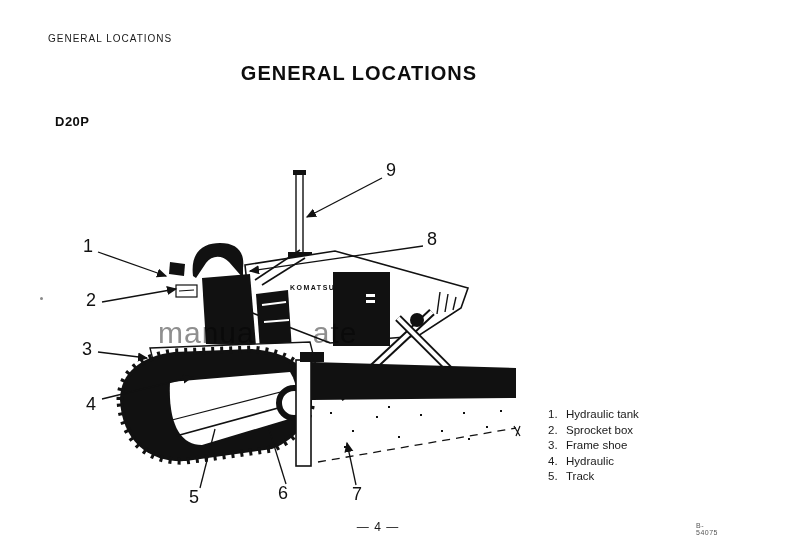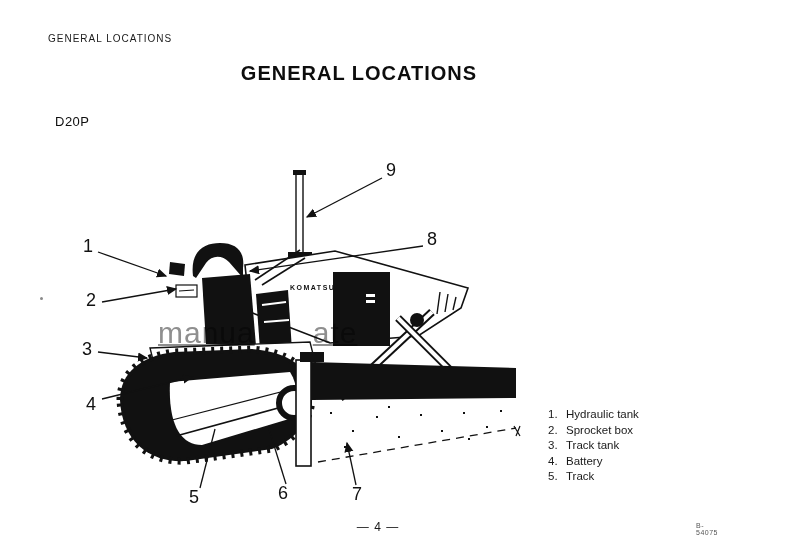--- a/index.html
+++ b/index.html
@@ -10,28 +10,28 @@
   }
   .running-header{
     position:absolute;left:48px;top:33px;font-size:10px;letter-spacing:1px;
     color:#1a1a1a;
   }
   .title{
     position:absolute;left:0;right:0;top:62px;margin:0;text-align:center;
     font-size:20px;font-weight:bold;letter-spacing:1px;color:#0d0d0d;
   }
   .model{
-    position:absolute;left:55px;top:114px;font-size:13px;font-weight:normal;
+    position:absolute;left:55px;top:114px;font-size:13px;font-weight:bold;
     letter-spacing:0.5px;color:#0d0d0d;
   }
   .figure-svg{position:absolute;left:0;top:0;width:793px;height:559px;}
   .watermark{
     position:absolute;left:158px;top:316px;z-index:5;mix-blend-mode:multiply;
     font-size:30px;color:#8f8f8f;letter-spacing:1px;
-    text-decoration:underline;text-decoration-thickness:2px;
+    text-decoration-thickness:2px;
     white-space:nowrap;
   }
   .wm-gap{display:inline-block;width:58px;}
   .legend{
     position:absolute;left:548px;top:407px;font-size:11.5px;color:#1a1a1a;
   }
   .legend-row{display:flex;line-height:15.5px;}
   .legend-num{width:18px;}
   .legend-label{white-space:nowrap;}
   .page-number{
@@ -180,25 +180,25 @@
       <div class="legend-row">
         <span class="legend-num">1.</span>
         <span class="legend-label">Hydraulic tank</span>
       </div>
       <div class="legend-row">
         <span class="legend-num">2.</span>
         <span class="legend-label">Sprocket box</span>
       </div>
       <div class="legend-row">
         <span class="legend-num">3.</span>
-        <span class="legend-label">Track tank</span>
+        <span class="legend-label">Frame shoe</span>
       </div>
       <div class="legend-row">
         <span class="legend-num">4.</span>
-        <span class="legend-label">Battery</span>
+        <span class="legend-label">Hydraulic</span>
       </div>
       <div class="legend-row">
         <span class="legend-num">5.</span>
         <span class="legend-label">Track</span>
       </div>
     </div>
 
   <div class="page-number">— 4 —</div>
 
   <div class="doc-code">B-54075</div>

